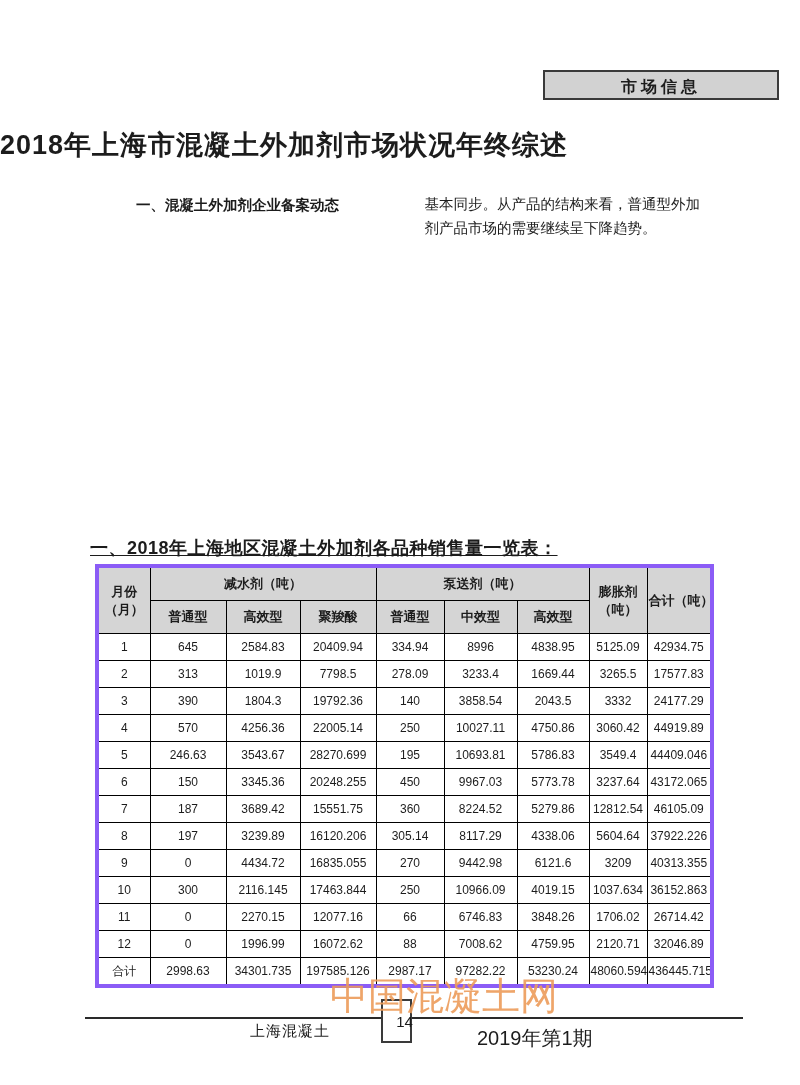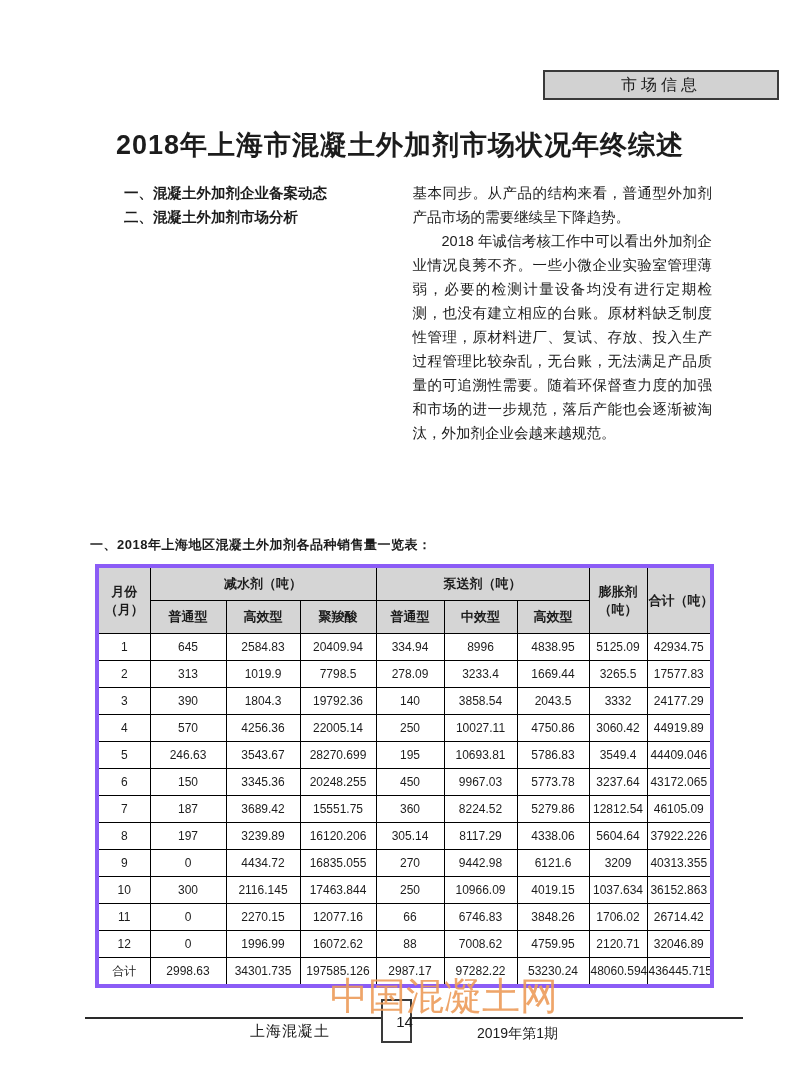--- a/index.html
+++ b/index.html
@@ -9,36 +9,36 @@
     --ink:#1c1c1c;
   }
   html,body{margin:0;padding:0;background:#fff;}
   #page{
     position:relative;width:800px;height:1085px;background:#ffffff;overflow:hidden;
     font-family:"Liberation Sans","DejaVu Sans",sans-serif;color:var(--ink);
   }
   .tag-box{
     position:absolute;left:543px;top:70px;width:236px;height:30px;box-sizing:border-box;
     background:var(--tag-bg);border:2px solid #3a3a3a;
-    display:flex;align-items:center;justify-content:center;
-    font-size:16px;font-weight:normal;letter-spacing:4px;
+    display:flex;align-items:flex-end;justify-content:center;
+    font-size:16px;font-weight:bold;letter-spacing:4px;
   }
   .title{
-    position:absolute;left:0;top:127px;width:800px;margin:0;text-align:center;
+    position:absolute;left:0;top:127px;width:800px;margin:0;
     font-size:27px;font-weight:bold;letter-spacing:1px;
   }
   .columns{
     position:absolute;left:95px;top:181px;width:617px;display:flex;gap:18px;
   }
   .col{width:300px;font-size:14.5px;line-height:24px;text-align:justify;}
-  .para{margin:0;text-indent:2em;}
+  .para{margin:12px;text-indent:2em;}
   .para.heading{font-weight:bold;}
-  .para.cont{text-indent:0;}
+  .para.cont{text-indent:0;font-family:Liberation Mono, monospace;}
   .table-caption{
-    position:absolute;left:90px;top:536px;font-size:13px;font-weight:bold;letter-spacing:0.5px;
+    position:absolute;left:90px;top:536px;font-size:18px;font-weight:bold;letter-spacing:0.5px;text-decoration:underline;
   }
   .sales-table{
     position:absolute;left:95px;top:564px;width:615px;border-collapse:collapse;table-layout:fixed;
     border:4px solid #8b5cf6;
   }
   .sales-table th,.sales-table td{
     border:1px solid #000;text-align:center;vertical-align:middle;padding:0 1px;
     font-size:12.5px;overflow:hidden;white-space:nowrap;
   }
   .sales-table thead th{background:var(--thead-bg);font-weight:bold;height:32px;font-size:13px;}
@@ -46,45 +46,43 @@
   .footer-line{
     position:absolute;left:85px;top:1017px;width:658px;height:0;border-top:2px solid #2a2a2a;
   }
   .page-box{
     position:absolute;left:381px;top:999px;width:31px;height:44px;box-sizing:border-box;
     background:#fff;border:2px solid #3a3a3a;display:flex;align-items:center;justify-content:center;
     font-size:15px;
     padding-left:16px;
   }
   .journal{position:absolute;left:250px;top:1022px;font-size:15px;font-weight:normal;letter-spacing:1px;}
-  .issue{position:absolute;left:477px;top:1025px;font-size:14px;}
+  .issue{position:absolute;left:477px;top:1025px;font-size:20px;}
   .watermark{
     position:absolute;left:330px;top:971px;font-size:38px;color:var(--watermark);
     letter-spacing:0;opacity:0.9;
   }
 </style>
 </head>
 <body>
 
 <div id="page">
 
   <div class="tag-box">
     <span>市场信息</span>
   </div>
 
   <h1 class="title">2018年上海市混凝土外加剂市场状况年终综述</h1>
 
   <div class="columns">
     <div class="col" id="col-left">
         <p class="para heading">一、混凝土外加剂企业备案动态</p>
-        <p class="para heading">二、混凝土外加剂市场分析</p>
       </div>
     <div class="col" id="col-right">
         <p class="para cont">基本同步。从产品的结构来看，普通型外加剂产品市场的需要继续呈下降趋势。</p>
-        <p class="para">2018 年诚信考核工作中可以看出外加剂企业情况良莠不齐。一些小微企业实验室管理薄弱，必要的检测计量设备均没有进行定期检测，也没有建立相应的台账。原材料缺乏制度性管理，原材料进厂、复试、存放、投入生产过程管理比较杂乱，无台账，无法满足产品质量的可追溯性需要。随着环保督查力度的加强和市场的进一步规范，落后产能也会逐渐被淘汰，外加剂企业会越来越规范。</p>
       </div>
   </div>
 
   <div class="table-caption">一、2018年上海地区混凝土外加剂各品种销售量一览表：</div>
 
   <table class="sales-table">
     <colgroup>
       <col style="width:53px">
         <col style="width:76px">
         <col style="width:74px">

